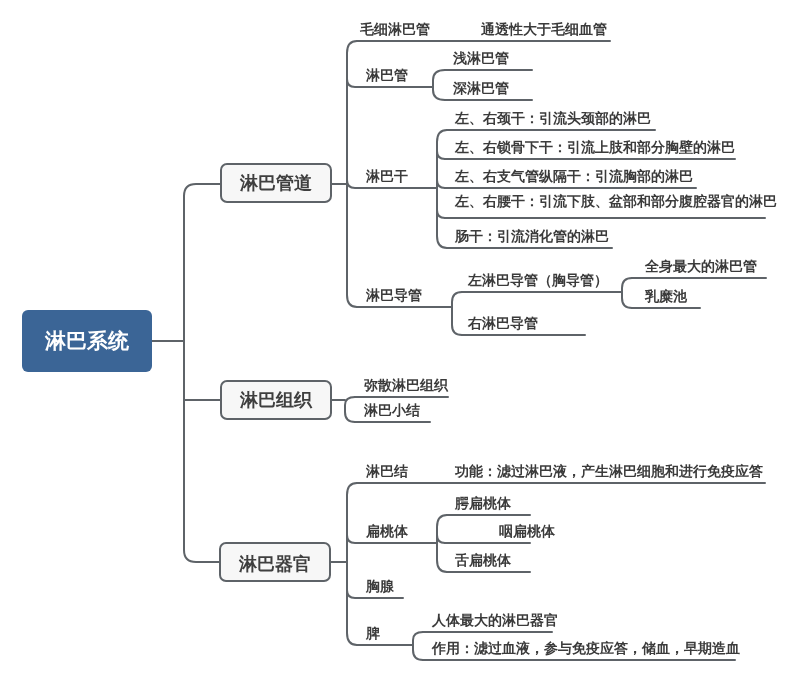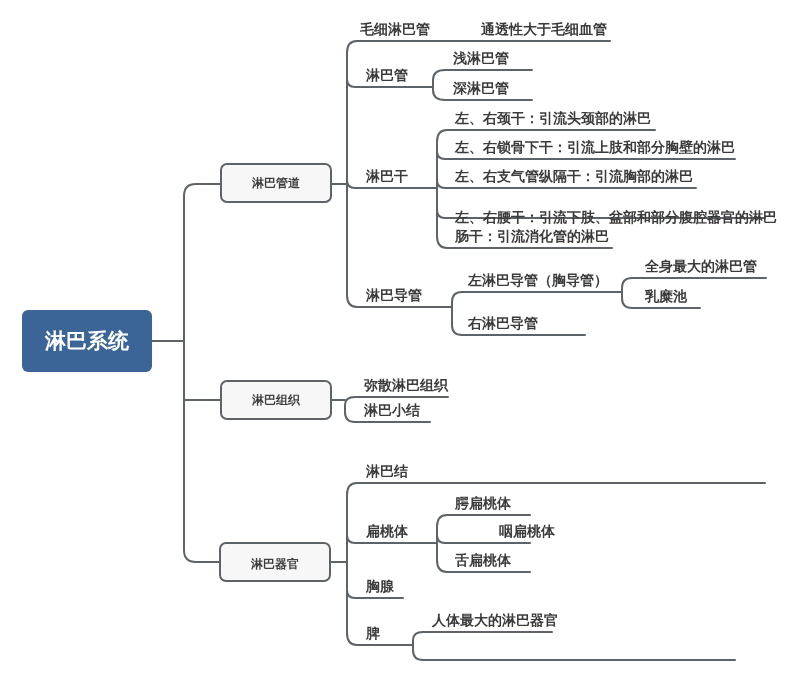--- a/index.html
+++ b/index.html
@@ -14,21 +14,21 @@
   .link{fill:none;stroke:#5e6368;stroke-width:2;stroke-linecap:round;}
   .branch-box{fill:#f7f7f7;stroke:#5e6368;stroke-width:2;}
   .lbl{
     position:absolute;
     font-size:14px;font-weight:700;color:#3b3b3b;
     height:18px;line-height:18px;white-space:nowrap;
     letter-spacing:0px;
   }
   .box-lbl{
     position:absolute;display:flex;align-items:center;justify-content:center;
-    font-size:12px;font-weight:700;color:#3f3f3f;white-space:nowrap;
+    font-size:18px;font-weight:700;color:#3f3f3f;white-space:nowrap;
   }
   .root-lbl{
     position:absolute;display:flex;align-items:center;justify-content:center;
     font-size:21px;font-weight:700;color:#ffffff;white-space:nowrap;
   }
 </style>
 </head>
 <body>
 
 <div id="canvas">
@@ -97,33 +97,35 @@
 
   <div class="lbl" style="left:360px;top:20px;">毛细淋巴管</div>
   <div class="lbl" style="left:481px;top:20px;">通透性大于毛细血管</div>
   <div class="lbl" style="left:366px;top:66px;">淋巴管</div>
   <div class="lbl" style="left:453px;top:49px;">浅淋巴管</div>
   <div class="lbl" style="left:453px;top:79px;text-align:center;">深淋巴管</div>
   <div class="lbl" style="left:366px;top:167px;">淋巴干</div>
   <div class="lbl" style="left:455px;top:109px;">左、右颈干：引流头颈部的淋巴</div>
   <div class="lbl" style="left:455px;top:138px;">左、右锁骨下干：引流上肢和部分胸壁的淋巴</div>
   <div class="lbl" style="left:455px;top:167px;text-align:right;">左、右支气管纵隔干：引流胸部的淋巴</div>
-  <div class="lbl" style="left:455px;top:208px;">左、右腰干：引流下肢、盆部和部分腹腔器官的淋巴</div>
+  <div class="lbl" style="left:455px;top:192px;">左、右腰干：引流下肢、盆部和部分腹腔器官的淋巴</div>
   <div class="lbl" style="left:455px;top:227px;">肠干：引流消化管的淋巴</div>
   <div class="lbl" style="left:366px;top:286px;">淋巴导管</div>
   <div class="lbl" style="left:468px;top:271px;">左淋巴导管（胸导管）</div>
   <div class="lbl" style="left:645px;top:257px;">全身最大的淋巴管</div>
   <div class="lbl" style="left:645px;top:287px;">乳糜池</div>
   <div class="lbl" style="left:468px;top:314px;">右淋巴导管</div>
 
   <div class="lbl" style="left:364px;top:376px;">弥散淋巴组织</div>
   <div class="lbl" style="left:364px;top:401px;">淋巴小结</div>
 
   <div class="lbl" style="left:366px;top:462px;">淋巴结</div>
+  <div class="lbl" style="left:455px;top:462px;">功能：滤过淋巴液，产生淋巴细胞和进行免疫应答</div>
   <div class="lbl" style="left:366px;top:522px;">扁桃体</div>
   <div class="lbl" style="left:455px;top:494px;">腭扁桃体</div>
   <div class="lbl" style="left:455px;top:522px;padding-left:44px;">咽扁桃体</div>
   <div class="lbl" style="left:455px;top:551px;">舌扁桃体</div>
   <div class="lbl" style="left:366px;top:577px;">胸腺</div>
   <div class="lbl" style="left:366px;top:624px;">脾</div>
   <div class="lbl" style="left:432px;top:611px;">人体最大的淋巴器官</div>
+  <div class="lbl" style="left:432px;top:639px;">作用：滤过血液，参与免疫应答，储血，早期造血</div>
 
 </div>
 
 </body></html>

